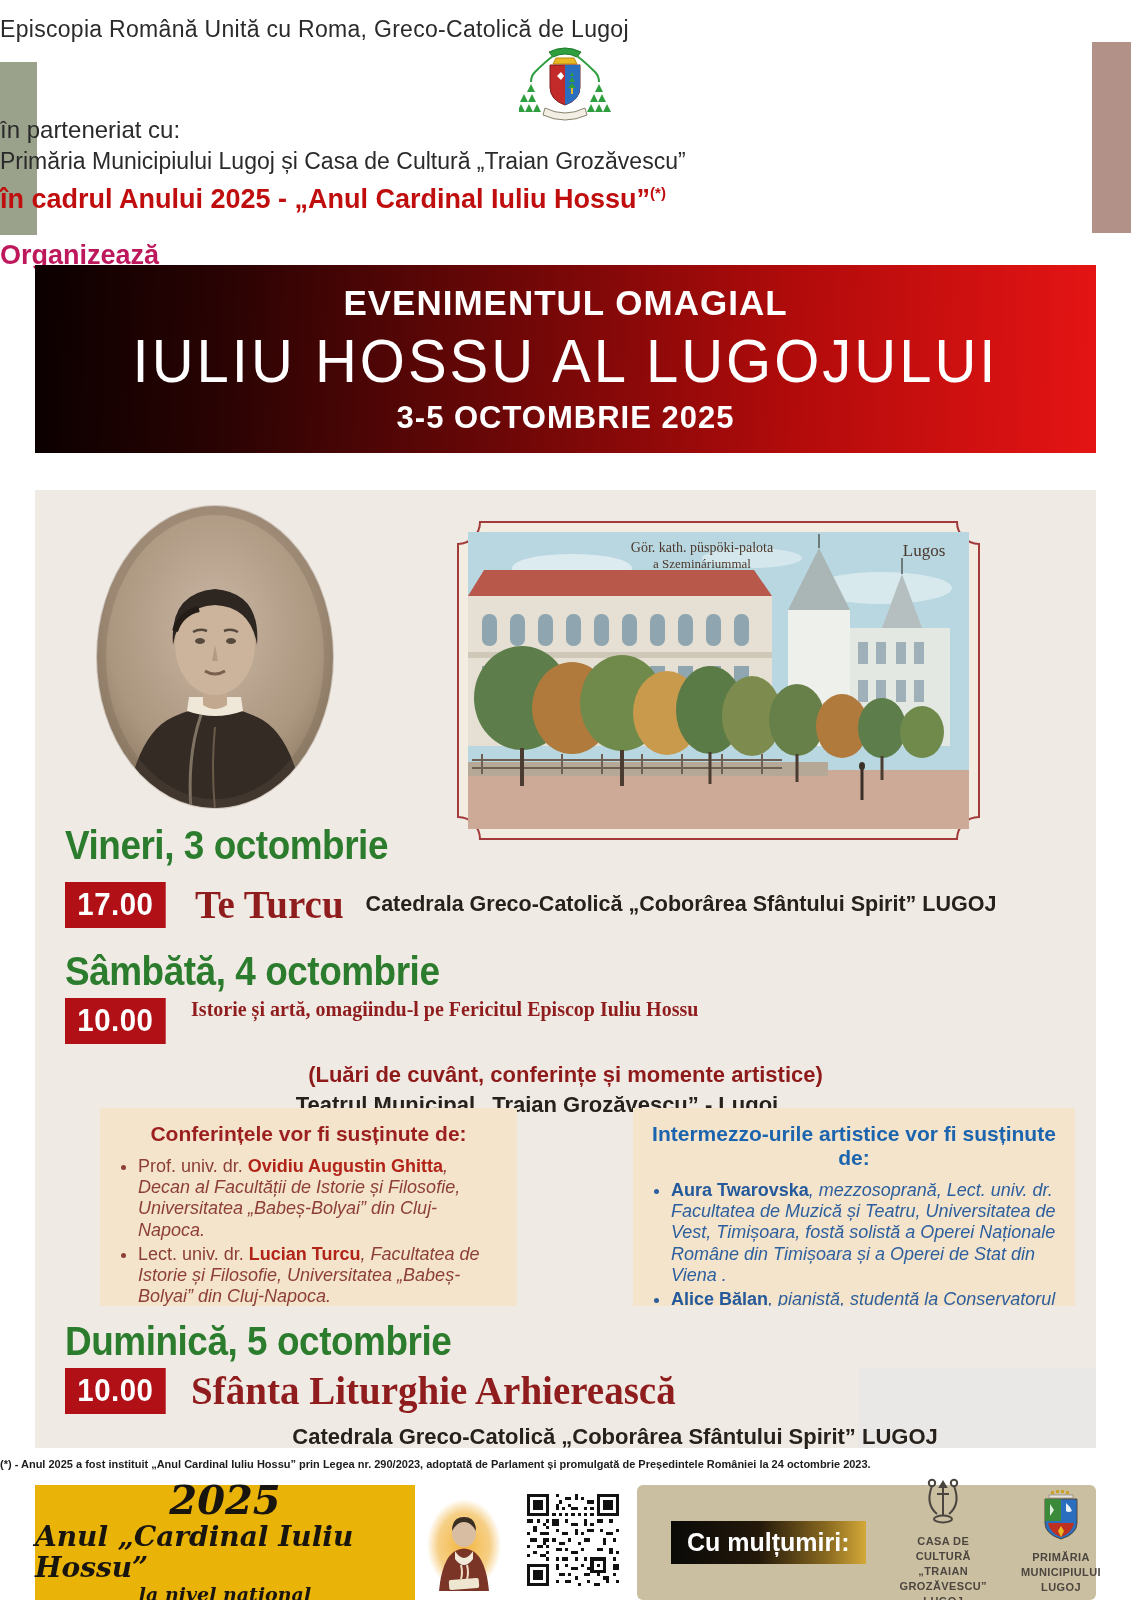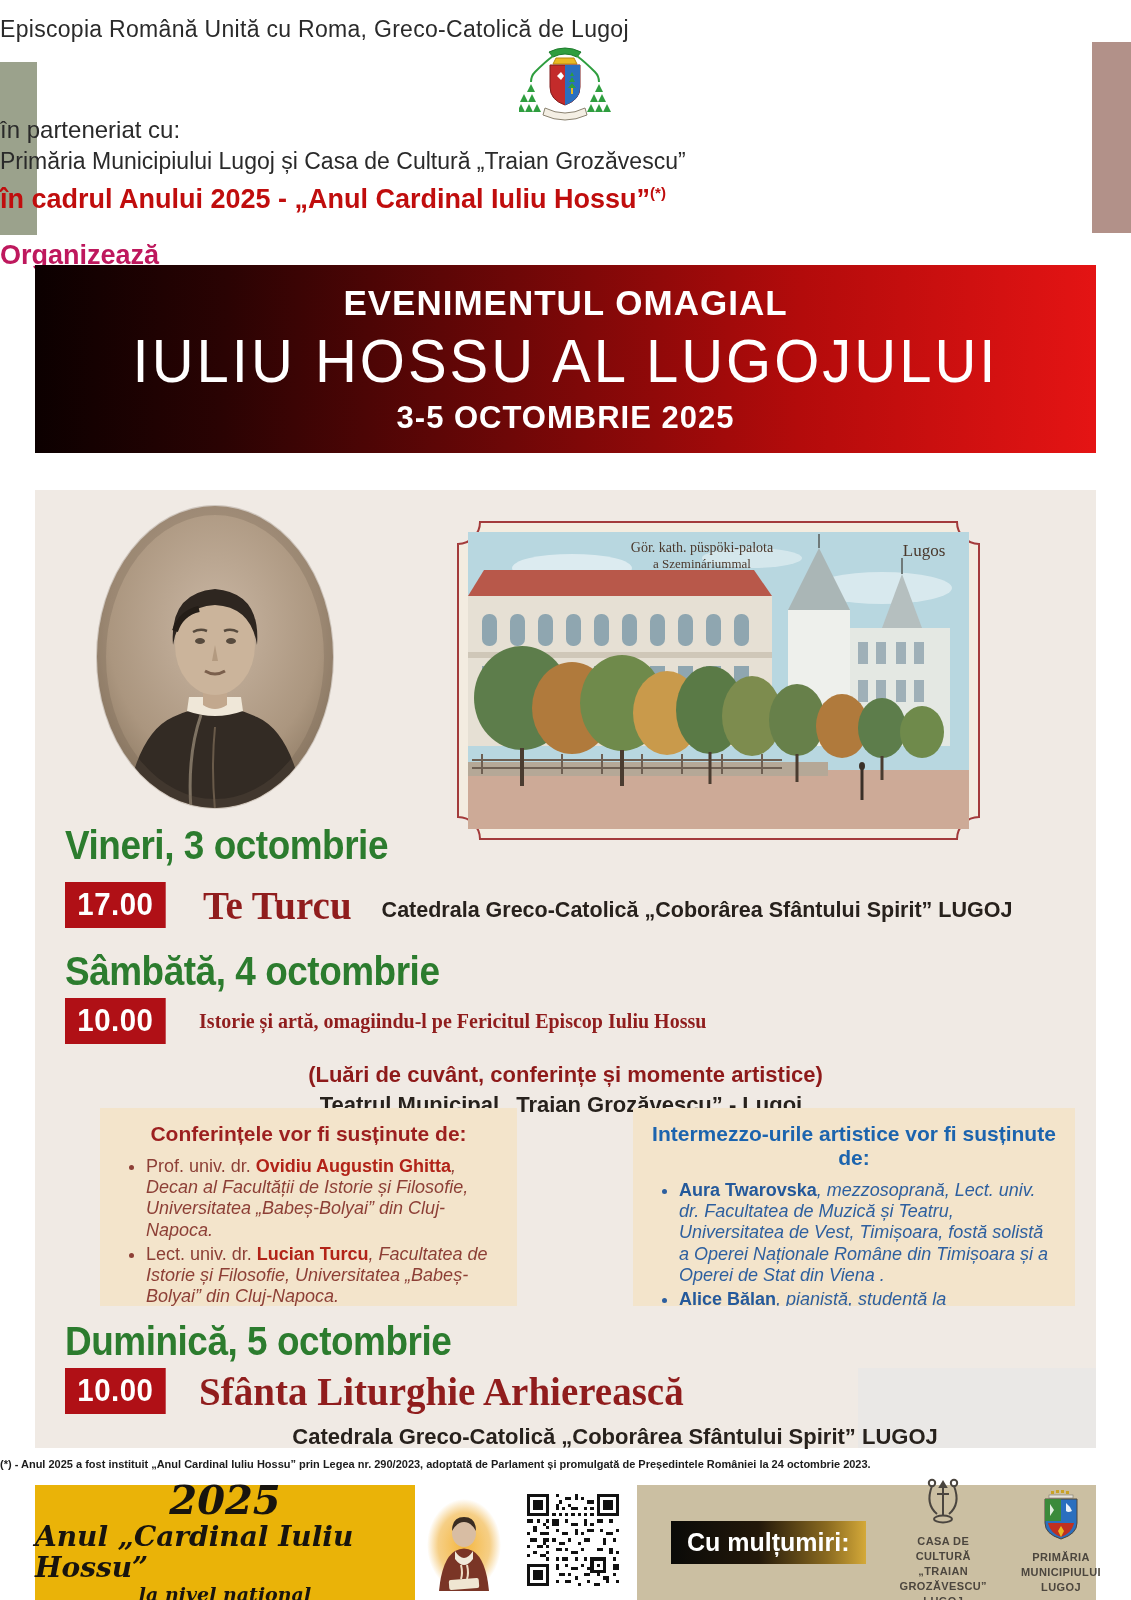--- a/index.html
+++ b/index.html
@@ -35,44 +35,44 @@
 
   .portrait{left:60px;top:15px;}
   .postcard{left:417px;top:28px;}
 
   .day{font-weight:700;color:#2c7c2e;font-size:41px;letter-spacing:-.5px;
        transform:scaleX(.9);transform-origin:left;white-space:nowrap;}
   .day.fri{left:30px;top:332px;}
   .day.sat{left:30px;top:458px;}
   .day.sun{left:30px;top:828px;}
 
-  .evrow{display:flex;align-items:center;white-space:nowrap;gap:8px;}
+  .evrow{display:flex;align-items:flex-start;white-space:nowrap;}
   .evrow.fri{left:30px;top:392px;}
   .evrow.sat{left:30px;top:508px;}
   .evrow.sun{left:30px;top:878px;}
   .chip{background:#b01016;color:#fff;font-weight:700;font-size:31px;
         padding:5px 13px;letter-spacing:.5px;transform:scaleX(.95);transform-origin:left;}
   .sertitle{font-family:"Liberation Serif",serif;font-weight:700;color:#901d1d;}
   .fri .sertitle{font-size:39px;margin-left:24px;}
   .sat .sertitle{font-size:20px;margin-left:20px;}
   .sun .sertitle{font-size:39px;margin-left:20px;}
   .loc-inline{font-size:21.5px;font-weight:700;color:#27211c;margin-left:22px;padding-top:10px;}
 
   .sat-sub{top:1062px;left:35px;width:1061px;text-align:center;font-size:22px;font-weight:700;color:#8e1a1a;}
-  .sat-venue{top:1092px;left:45px;width:1032px;text-align:center;font-size:22px;font-weight:700;color:#27211c;}
+  .sat-venue{top:1092px;left:21px;width:1032px;text-align:center;font-size:22px;font-weight:700;color:#27211c;}
   .sun-loc{top:1424px;left:215px;width:800px;text-align:center;font-size:22px;font-weight:700;color:#27211c;}
 
   
   .spbox{background:#f3e4cb;padding:10px 16px 8px 16px;box-sizing:border-box;overflow:hidden;}
   .spbox.left{left:100px;top:1108px;width:417px;height:198px;}
   .spbox.right{left:633px;top:1108px;width:442px;height:198px;}
   .spbox .title{text-align:center;font-weight:700;font-size:21px;margin:4px 0 10px 0;}
   .spbox.left .title{color:#9c1f1f;}
   .spbox.right .title{color:#1c64ae;}
-  .spbox ul{margin:8px;padding-left:22px;}
+  .spbox ul{margin:0;padding-left:22px;}
   .spbox li{font-size:18px;line-height:1.18;margin-bottom:3px;}
   .spbox.left li{color:#8d3f36;}
   .spbox.right li{color:#2d5f9f;}
   .spbox.left li::marker{color:#8d3f36;}
   .spbox.right li::marker{color:#2d5f9f;}
   .spname{font-weight:700;}
   .spbox.left .spname{color:#b22318;}
   .spbox.right .spname{color:#24599b;}
   .spdesc{font-style:italic;}
 
@@ -81,21 +81,21 @@
   
   .fbox-left{left:35px;top:1485px;width:380px;height:115px;background:#eab308;
              display:flex;flex-direction:column;align-items:center;justify-content:center;color:#18140e;
              font-family:"DejaVu Serif",serif;}
   .fbox-left .y{font-size:40px;font-weight:700;font-style:italic;line-height:1;}
   .fbox-left .t{font-size:28px;font-weight:700;font-style:italic;margin-top:2px;line-height:1.1;}
   .fbox-left .s{font-size:19px;font-weight:700;font-style:italic;line-height:1.1;}
   .cardinal{left:425px;top:1487px;}
   .qr{left:527px;top:1494px;}
   .fbox-right{left:637px;top:1485px;width:459px;height:115px;background:#cbbfa2;
-              display:flex;align-items:center;justify-content:flex-start;box-sizing:border-box;padding:0 12px;}
+              display:flex;align-items:center;justify-content:flex-start;box-sizing:border-box;padding:0 12px;border-radius:6px;}
   .thanks{background:linear-gradient(90deg,#0a0a08 0%,#23180a 45%,#8a6a20 80%,#d4a939 100%);
           color:#fff;font-weight:700;font-size:25px;padding:7px 16px;margin-left:22px;white-space:nowrap;}
   .logo-col{display:flex;flex-direction:column;align-items:center;margin-left:34px;}
   .logo-cap{font-size:11px;font-weight:700;color:#4c463e;letter-spacing:.4px;text-align:center;line-height:1.35;margin-top:4px;}
 </style>
 </head>
 <body>
 
 <div class="page">
 

